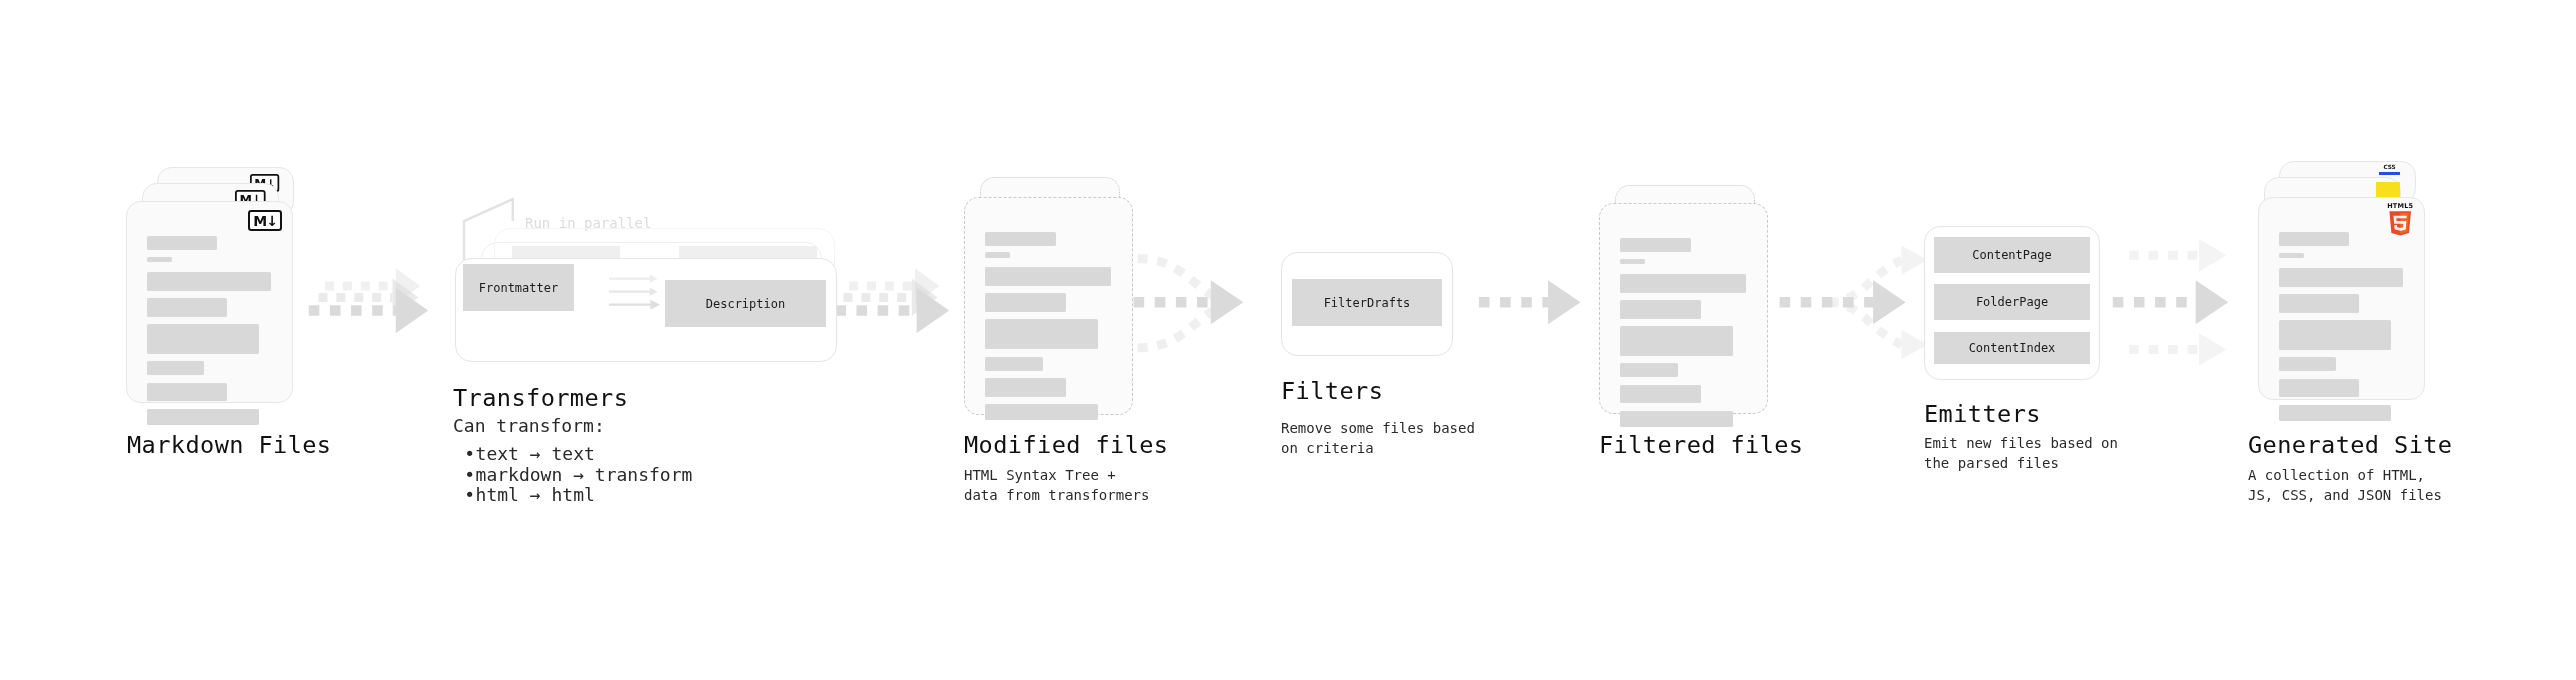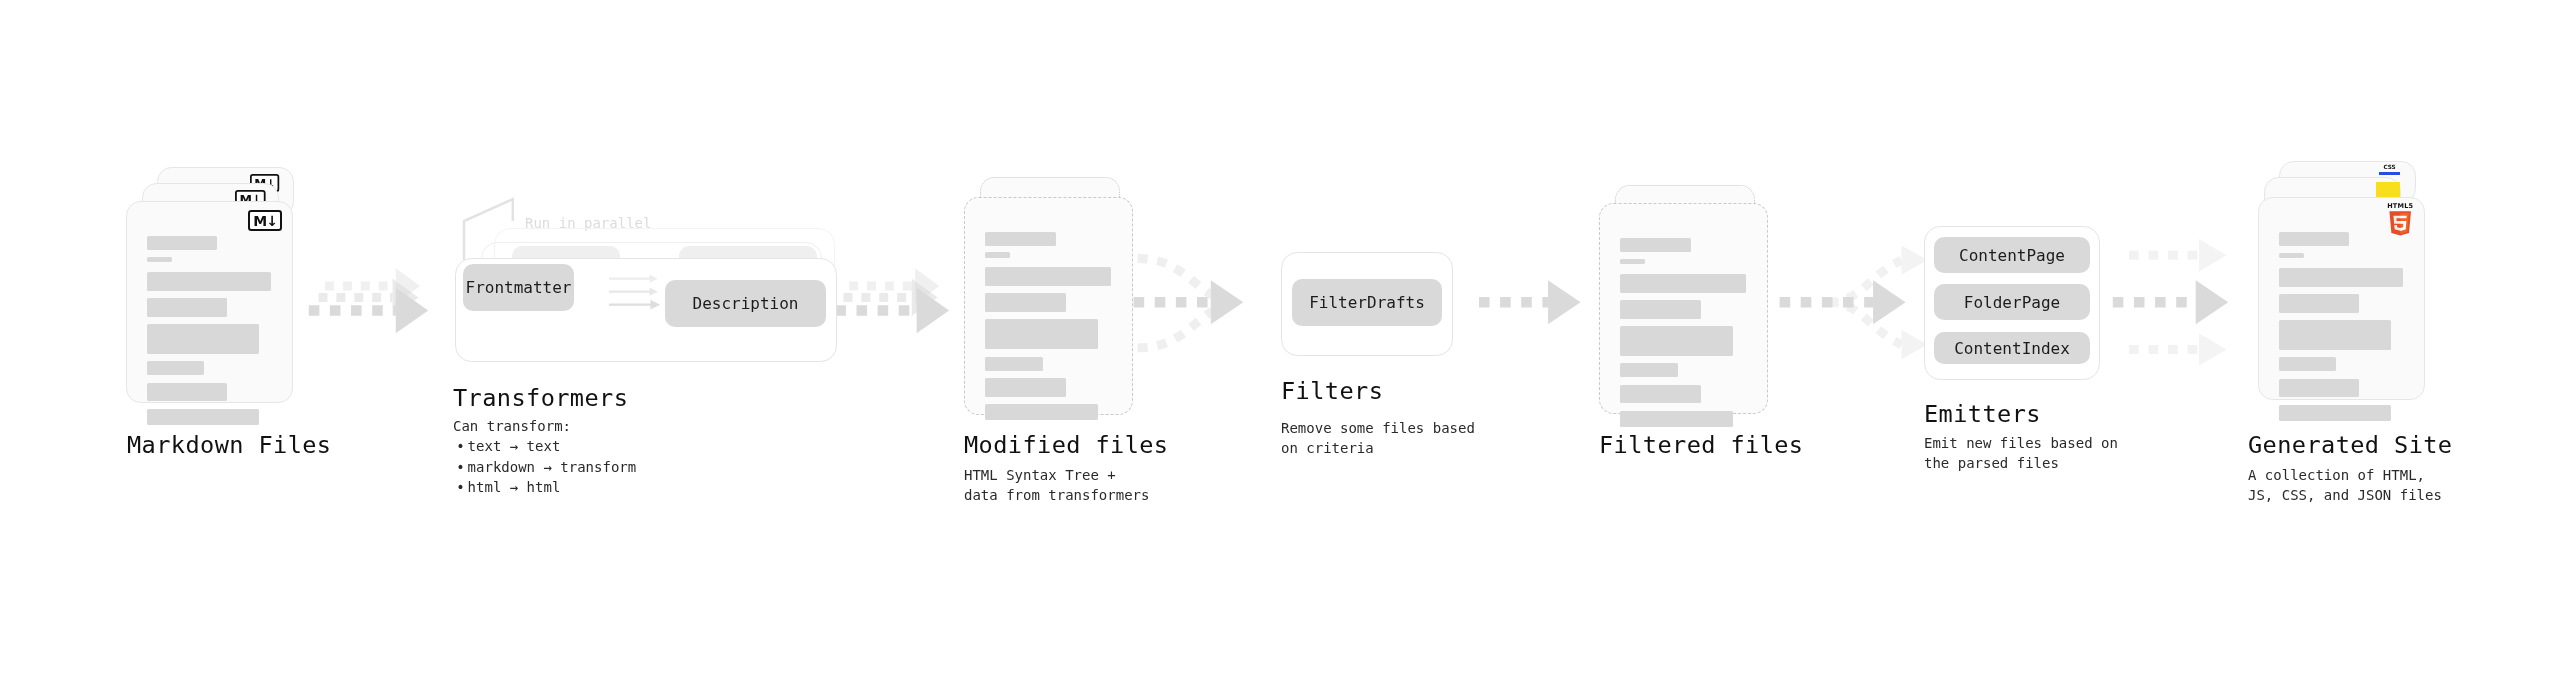--- a/index.html
+++ b/index.html
@@ -124,27 +124,27 @@
     background: #ffffff;
     box-sizing: border-box;
   }
   .group-box.ghost2 { border-color: #efefef; background: transparent; }
   .group-box.ghost1 { border-color: #f4f4f4; background: transparent; }
 
   
   .pill {
     position: absolute;
     background: #d9d9d9;
-    border-radius: 10px;
+    border-radius: 0;
     box-sizing: border-box;
     display: flex;
     align-items: center;
     justify-content: center;
     font-family: "DejaVu Sans Mono", "Liberation Mono", monospace;
-    font-size: 16px;
+    font-size: 12px;
     color: #1c1c1c;
     white-space: nowrap;
   }
   .pill.g2 { background: #e6e6e6; color: transparent; }
   .pill.g1 { background: #efefef; color: transparent; }
 
   
   .title {
     position: absolute;
     font-family: "DejaVu Sans Mono", "Liberation Mono", monospace;
@@ -164,26 +164,26 @@
   .hint {
     position: absolute;
     font-family: "DejaVu Sans Mono", "Liberation Mono", monospace;
     font-size: 14px;
     color: #dcdcdc;
     white-space: nowrap;
   }
   .bullets {
     position: absolute;
     font-family: "DejaVu Sans Mono", "Liberation Mono", monospace;
-    font-size: 14px;
+    font-size: 18px;
     line-height: 20.3px;
     color: #2a2a2a;
   }
   .bullets .lead { display: block; }
-  .bullets ul { margin: 0; padding: 0 0 0 14.6px; list-style: none; }
+  .bullets ul { margin: 8px; padding: 0 0 0 14.6px; list-style: none; }
   .bullets li { position: relative; white-space: pre; }
   .bullets li::before {
     content: "\2022";
     position: absolute;
     left: -11.4px;
   }
 
   svg.overlay {
     position: absolute;
     left: 0; top: 0;

